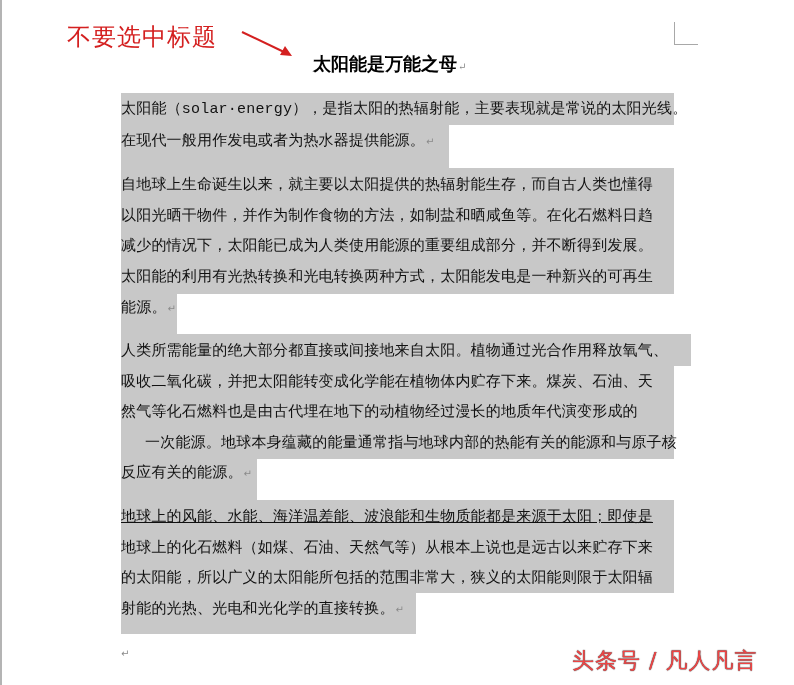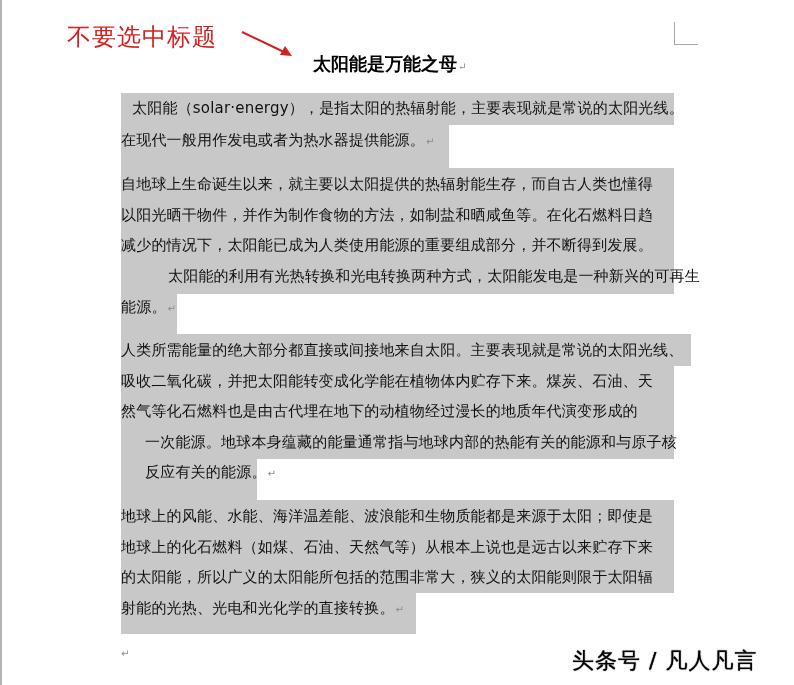--- a/index.html
+++ b/index.html
@@ -26,21 +26,21 @@
     text-align: center;
   }
   .pm { color:#8a8a8a; font-size:10px; font-weight:normal; margin-left:1px; }
   .line {
     position:absolute; font-size:15px; color:#111; white-space:nowrap;
     font-family: "DejaVu Sans", "Liberation Sans", sans-serif; letter-spacing:0.2px;
   }
   .sel { position:absolute; background:#c8c8c8; }
   .empty-pm { position:absolute; left:121px; top:648px; color:#8a8a8a; font-size:10px; }
   .watermark {
-    position:absolute; left:572px; top:646px; font-size:22px; color:#000000;
+    position:absolute; left:572px; top:646px; font-size:22px; color:#ef4444;
     text-shadow: 0 0 1px #555, 0 0 1px #555;
     font-family: "DejaVu Sans", "Liberation Sans", sans-serif; letter-spacing:1px;
   }
 </style>
 </head>
 <body>
 
 <div class="left-edge"></div>
 
 <div class="annotation">不要选中标题</div>
@@ -59,42 +59,42 @@
 <div class="sel" style="left:121px;top:125px;width:328px;height:43px;"></div>
 <div class="sel" style="left:121px;top:168px;width:553px;height:126px;"></div>
 <div class="sel" style="left:121px;top:294px;width:56px;height:40px;"></div>
 <div class="sel" style="left:121px;top:334px;width:570px;height:32px;"></div>
 <div class="sel" style="left:121px;top:366px;width:553px;height:93px;"></div>
 <div class="sel" style="left:121px;top:459px;width:136px;height:41px;"></div>
 <div class="sel" style="left:121px;top:500px;width:553px;height:93px;"></div>
 <div class="sel" style="left:121px;top:593px;width:295px;height:41px;"></div>
 
 <div>
-  <div class="line" style="left:132px;top:99px;">太阳能（solar·energy），是指太阳的热辐射能，主要表现就是常说的太阳光线。</div>
+  <div class="line" style="left:121px;top:99px;font-family:Liberation Mono, monospace;">太阳能（solar·energy），是指太阳的热辐射能，主要表现就是常说的太阳光线。</div>
   <div class="line" style="left:121px;top:131px;"><span>在现代一般用作发电或者为热水器提供能源。</span><span class="pm">↵</span></div>
 </div>
 
 <div>
   <div class="line" style="left:121px;top:175px;">自地球上生命诞生以来，就主要以太阳提供的热辐射能生存，而自古人类也懂得</div>
   <div class="line" style="left:121px;top:206px;">以阳光晒干物件，并作为制作食物的方法，如制盐和晒咸鱼等。在化石燃料日趋</div>
   <div class="line" style="left:121px;top:236px;font-family:Liberation Mono, monospace;">减少的情况下，太阳能已成为人类使用能源的重要组成部分，并不断得到发展。</div>
-  <div class="line" style="left:121px;top:267px;padding-left:47px;">太阳能的利用有光热转换和光电转换两种方式，太阳能发电是一种新兴的可再生</div>
+  <div class="line" style="left:121px;top:267px;">太阳能的利用有光热转换和光电转换两种方式，太阳能发电是一种新兴的可再生</div>
   <div class="line" style="left:121px;top:298px;"><span>能源。</span><span class="pm">↵</span></div>
 </div>
 
 <div>
-  <div class="line" style="left:121px;top:341px;">人类所需能量的绝大部分都直接或间接地来自太阳。主要表现就是常说的太阳光线、</div>
+  <div class="line" style="left:121px;top:341px;">人类所需能量的绝大部分都直接或间接地来自太阳。植物通过光合作用释放氧气、</div>
   <div class="line" style="left:121px;top:372px;">吸收二氧化碳，并把太阳能转变成化学能在植物体内贮存下来。煤炭、石油、天</div>
   <div class="line" style="left:121px;top:402px;">然气等化石燃料也是由古代埋在地下的动植物经过漫长的地质年代演变形成的</div>
   <div class="line" style="left:121px;top:433px;padding-left:24px;">一次能源。地球本身蕴藏的能量通常指与地球内部的热能有关的能源和与原子核</div>
-  <div class="line" style="left:121px;top:463px;margin-left:24px;"><span>反应有关的能源。</span><span class="pm">↵</span></div>
+  <div class="line" style="left:121px;top:463px;"><span>反应有关的能源。</span><span class="pm">↵</span></div>
 </div>
 
 <div>
-  <div class="line" style="left:121px;top:507px;">地球上的风能、水能、海洋温差能、波浪能和生物质能都是来源于太阳；即使是</div>
+  <div class="line" style="left:121px;top:507px;text-decoration:underline;">地球上的风能、水能、海洋温差能、波浪能和生物质能都是来源于太阳；即使是</div>
   <div class="line" style="left:121px;top:538px;">地球上的化石燃料（如煤、石油、天然气等）从根本上说也是远古以来贮存下来</div>
   <div class="line" style="left:121px;top:568px;">的太阳能，所以广义的太阳能所包括的范围非常大，狭义的太阳能则限于太阳辐</div>
   <div class="line" style="left:121px;top:599px;"><span>射能的光热、光电和光化学的直接转换。</span><span class="pm">↵</span></div>
 </div>
 
 <div class="empty-pm">↵</div>
 
 <div class="watermark">头条号 / 凡人凡言</div>
 
 </body></html>

